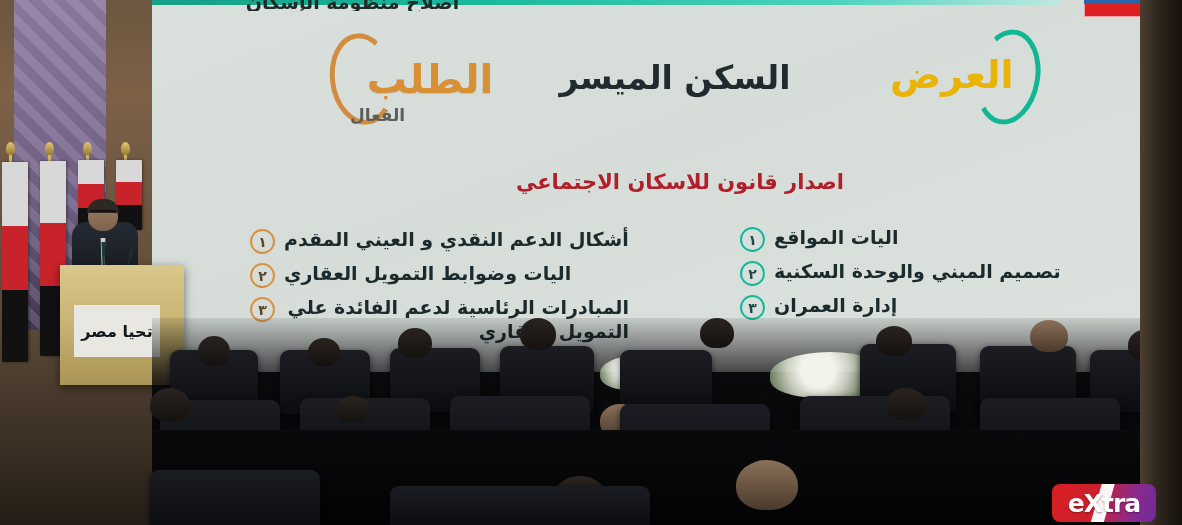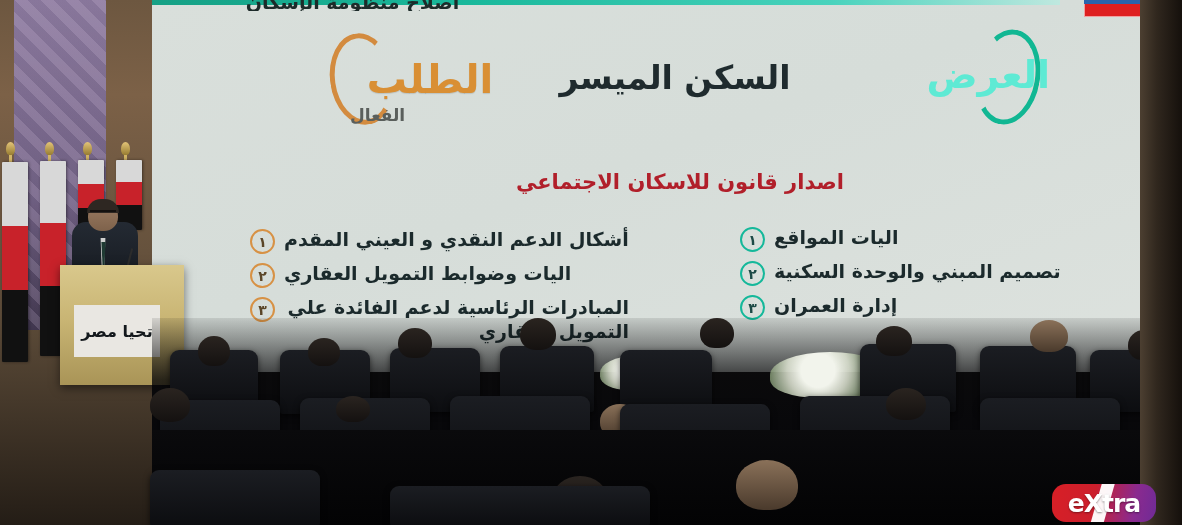--- a/index.html
+++ b/index.html
@@ -64,22 +64,22 @@
   }
   .h-center{
     position:absolute;left:540px;top:58px;width:270px;text-align:center;
     direction:rtl;color:#1f2b2e;font-size:33px;font-weight:bold;letter-spacing:1px;
   }
   .h-center-sub{
     position:absolute;left:540px;top:102px;width:270px;text-align:center;
     direction:rtl;color:#24322f;font-size:18px;font-weight:bold;
   }
   .h-supply{
-    position:absolute;left:890px;top:53px;width:160px;text-align:right;
-    direction:rtl;color:#5eead4;font-size:38px;font-weight:bold;letter-spacing:-1px;
+    position:absolute;left:890px;top:53px;width:160px;text-align:left;
+    direction:rtl;color:#eab308;font-size:38px;font-weight:bold;letter-spacing:-1px;
   }
 
   
   .law{
     position:absolute;left:430px;top:170px;width:500px;text-align:center;
     direction:rtl;color:#b11f2a;font-size:21px;font-weight:bold;
   }
 
   
   .col{position:absolute;direction:rtl;}
@@ -198,21 +198,21 @@
   }
   .wallR{
     position:absolute;left:1140px;top:0;width:42px;height:525px;
     background:linear-gradient(90deg,#4c3f31 0%,#30271e 40%,#15100c 100%);
   }
 
   
   .logo{
     position:absolute;left:1052px;top:484px;width:104px;height:38px;
     background:linear-gradient(100deg,#d81f26 0%,#cc1f2c 40%,#8a2a8f 78%,#6f2b96 100%);
-    border-radius:14px;overflow:hidden;
+    border-radius:8px;overflow:hidden;
   }
   .logo-slash{
     position:absolute;left:44px;top:-6px;width:13px;height:52px;
     background:#ffffff;transform:skewX(-16deg);opacity:.96;
   }
   .logo-txt{
     position:absolute;left:0;top:0;width:104px;height:38px;
     display:flex;align-items:center;justify-content:center;
     color:#fff;font-size:25px;font-weight:bold;letter-spacing:-1px;
     text-shadow:0 1px 2px rgba(0,0,0,.4);

